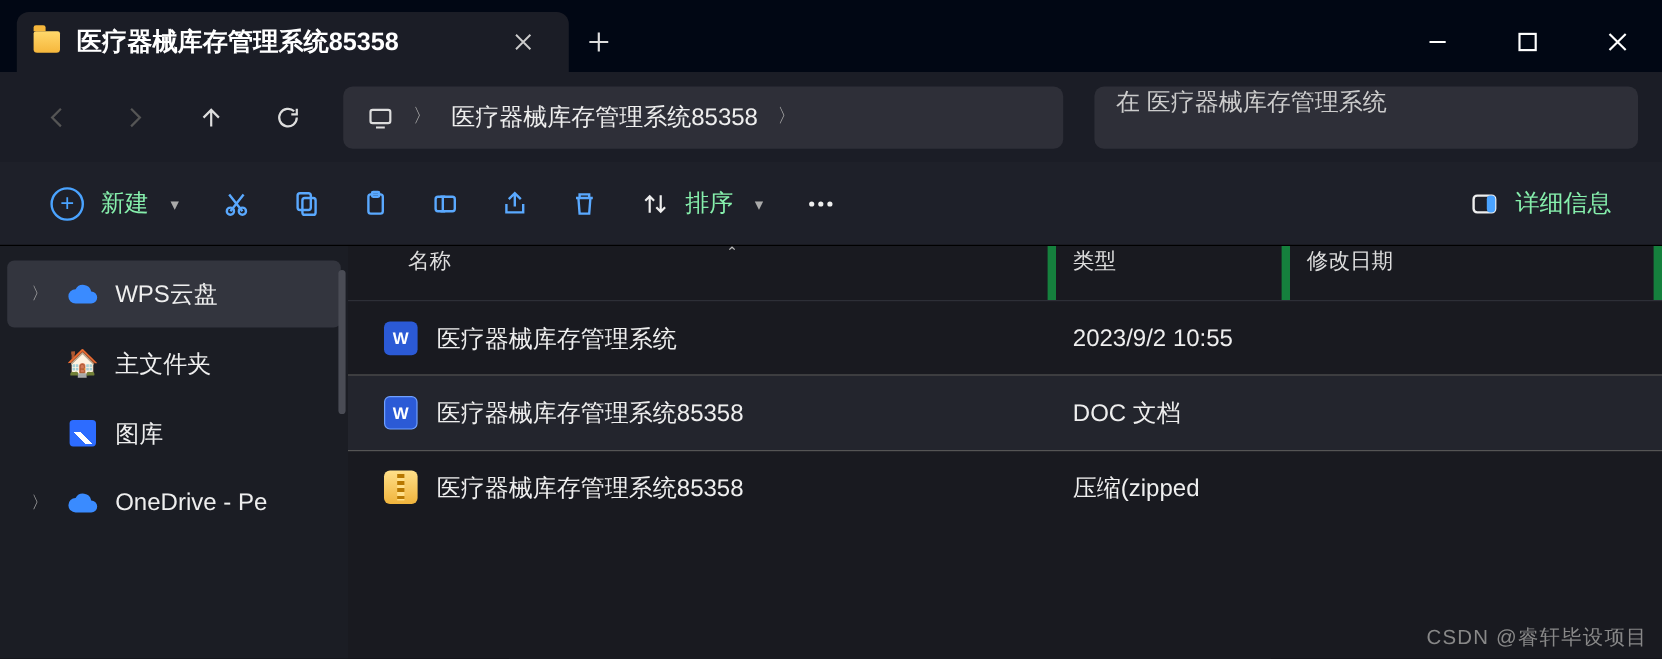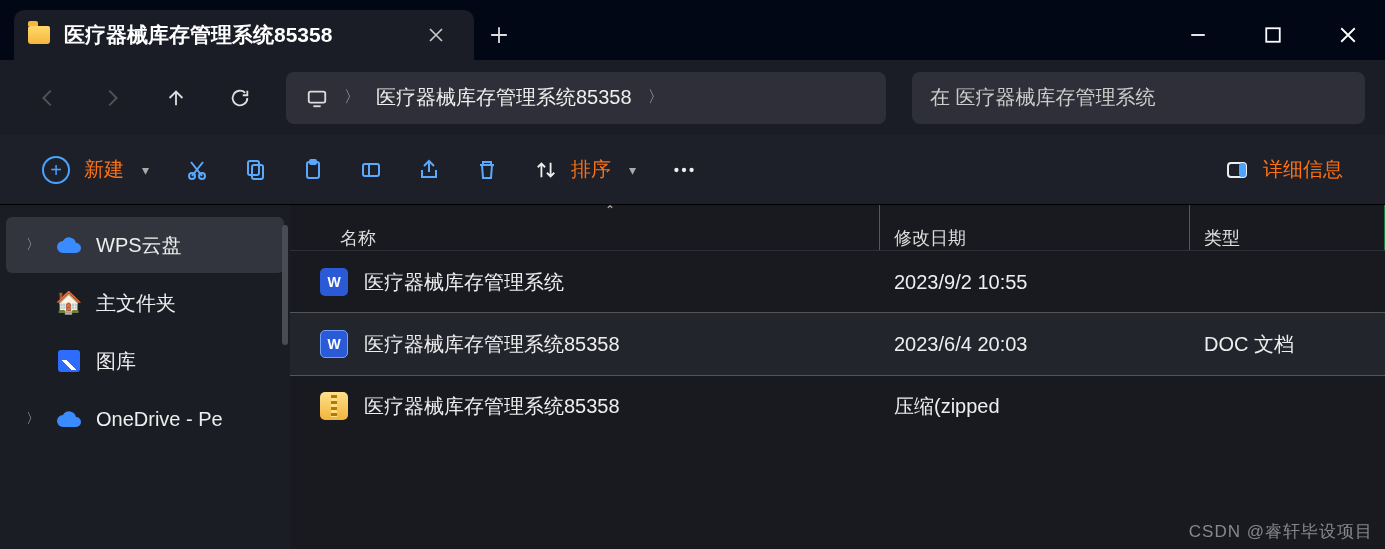--- a/index.html
+++ b/index.html
@@ -16,48 +16,48 @@
   .winbtn { width:75px; height:50px; display:flex; align-items:center; justify-content:center; color:#fff; }
   .winbtn svg { width:18px; height:18px; }
 
   
   .navbar { display:flex; align-items:center; height:75px; background:#1b1d26; padding:0 20px; gap:8px; }
   .navbtn { width:56px; height:56px; display:flex; align-items:center; justify-content:center; color:#ccc; border-radius:6px; }
   .navbtn.disabled { color:#555; }
   .addressbar { flex:0 0 600px; height:52px; background:#2e2f38; border-radius:8px; display:flex; align-items:center; padding:0 10px; margin-left:10px; }
   .addressbar .seg { display:flex; align-items:center; padding:0 10px; height:100%; color:#eee; font-size:20px; }
   .addressbar .chev { color:#aaa; font-size:16px; padding:0 6px; }
-  .searchbox { flex:1; height:52px; background:#2e2f38; border-radius:8px; display:flex; align-items:center; padding:0 18px; margin-left:18px; color:#ccc; font-size:20px; white-space:nowrap; overflow:hidden; }
+  .searchbox { flex:1; height:52px; background:#2e2f38; border-radius:8px; display:flex; padding:0 18px; margin-left:18px; color:#ccc; font-size:20px; white-space:nowrap; overflow:hidden; }
 
   
   .toolbar { display:flex; align-items:center; height:70px; background:#1e2029; padding:0 28px; gap:10px; border-bottom:1px solid #000; }
   .tb-group { display:flex; align-items:center; gap:14px; padding:6px 14px; border-radius:8px; }
   .tb-icon { width:48px; height:48px; display:flex; align-items:center; justify-content:center; color:#9fd4ff; border-radius:8px; }
   .tb-blue { color:#4aa3ff; }
-  .tb-label { font-size:20px; color:#f97316; }
+  .tb-label { font-size:20px; color:#86efac; }
   .tb-chev { color:#aaa; margin-left:4px; font-size:14px; }
   .spacer { flex:1; }
   .plus-circle { width:28px; height:28px; border:2px solid #4aa3ff; border-radius:50%; display:flex; align-items:center; justify-content:center; color:#4aa3ff; font-size:20px; line-height:1; }
 
   
   .body { display:flex; height:344px; background:#191a20; }
   .sidebar { width:290px; background:#1b1d24; padding-top:10px; position:relative; }
   .side-item { display:flex; align-items:center; height:56px; padding:0 12px 0 18px; font-size:20px; color:#eee; gap:14px; border-radius:6px; margin:2px 6px; }
   .side-item.selected { background:#33353e; }
   .side-chev { width:18px; color:#aaa; font-size:14px; text-align:center; }
   .side-icon { width:26px; height:26px; display:flex; align-items:center; justify-content:center; }
   .cloud-icon svg path { fill:#3a8bff; }
   .home-icon { font-size:22px; }
   .pic-icon { width:22px; height:22px; background:#2d6cff; border-radius:3px; position:relative; }
   .pic-icon::after { content:""; position:absolute; bottom:2px; left:2px; right:2px; height:10px; background:linear-gradient(45deg, transparent 40%, #fff 40% 60%, transparent 60%); }
   .side-scroll { position:absolute; right:2px; top:20px; width:6px; height:120px; background:#4a4c55; border-radius:4px; }
 
   .content { flex:1; background:#191a20; display:flex; flex-direction:column; }
   .columns { display:flex; height:46px; align-items:center; border-bottom:1px solid #2d2f37; font-size:18px; color:#ddd; position:relative; }
-  .col { padding:0 14px; border-right:1px solid #15803d; height:100%; display:flex; align-items:flex-end; }
+  .col { padding:0 14px; border-right:7px solid #15803d; height:100%; display:flex; align-items:flex-start; }
   .col-name { flex:0 0 590px; padding-left:50px; }
   .col-date { flex:0 0 310px; }
   .col-type { flex:1; }
   .col-caret { position:absolute; left:315px; top:-2px; color:#bbb; font-size:12px; }
 
   .row { display:flex; height:62px; align-items:center; font-size:20px; color:#eee; }
   .row.selected { outline:1px solid #555; background:#23252d; }
   .cell-name { flex:0 0 590px; display:flex; align-items:center; gap:16px; padding-left:30px; }
   .cell-date { flex:0 0 310px; padding-left:14px; }
   .cell-type { flex:1; padding-left:14px; white-space:nowrap; overflow:hidden; }
@@ -242,42 +242,41 @@
     </div>
     <div class="side-scroll"></div>
   </div>
 
   <div class="content">
     <div class="columns">
       <span class="col-caret">⌃</span>
       <div class="col col-name">
           <span>名称</span>
         </div>
+      <div class="col col-type">
+          <span>类型</span>
+        </div>
       <div class="col col-date">
           <span>修改日期</span>
-        </div>
-      <div class="col col-type">
-          <span>类型</span>
         </div>
     </div>
 
     <div class="row">
       <div class="cell-name">
         <span class="file-icon docx-icon">W</span>
         <span>医疗器械库存管理系统</span>
       </div>
       <div class="cell-date">2023/9/2 10:55</div>
     </div>
 
     <div class="row selected">
       <div class="cell-name">
         <span class="file-icon doc-icon">W</span>
         <span>医疗器械库存管理系统85358</span>
       </div>
-      <div class="cell-date">2023/6/4 20:03</div>
       <div class="cell-type">DOC 文档</div>
     </div>
 
     <div class="row">
       <div class="cell-name">
         <span class="file-icon zip-icon"></span>
         <span>医疗器械库存管理系统85358</span>
       </div>
       <div class="cell-type">压缩(zipped</div>
     </div>

